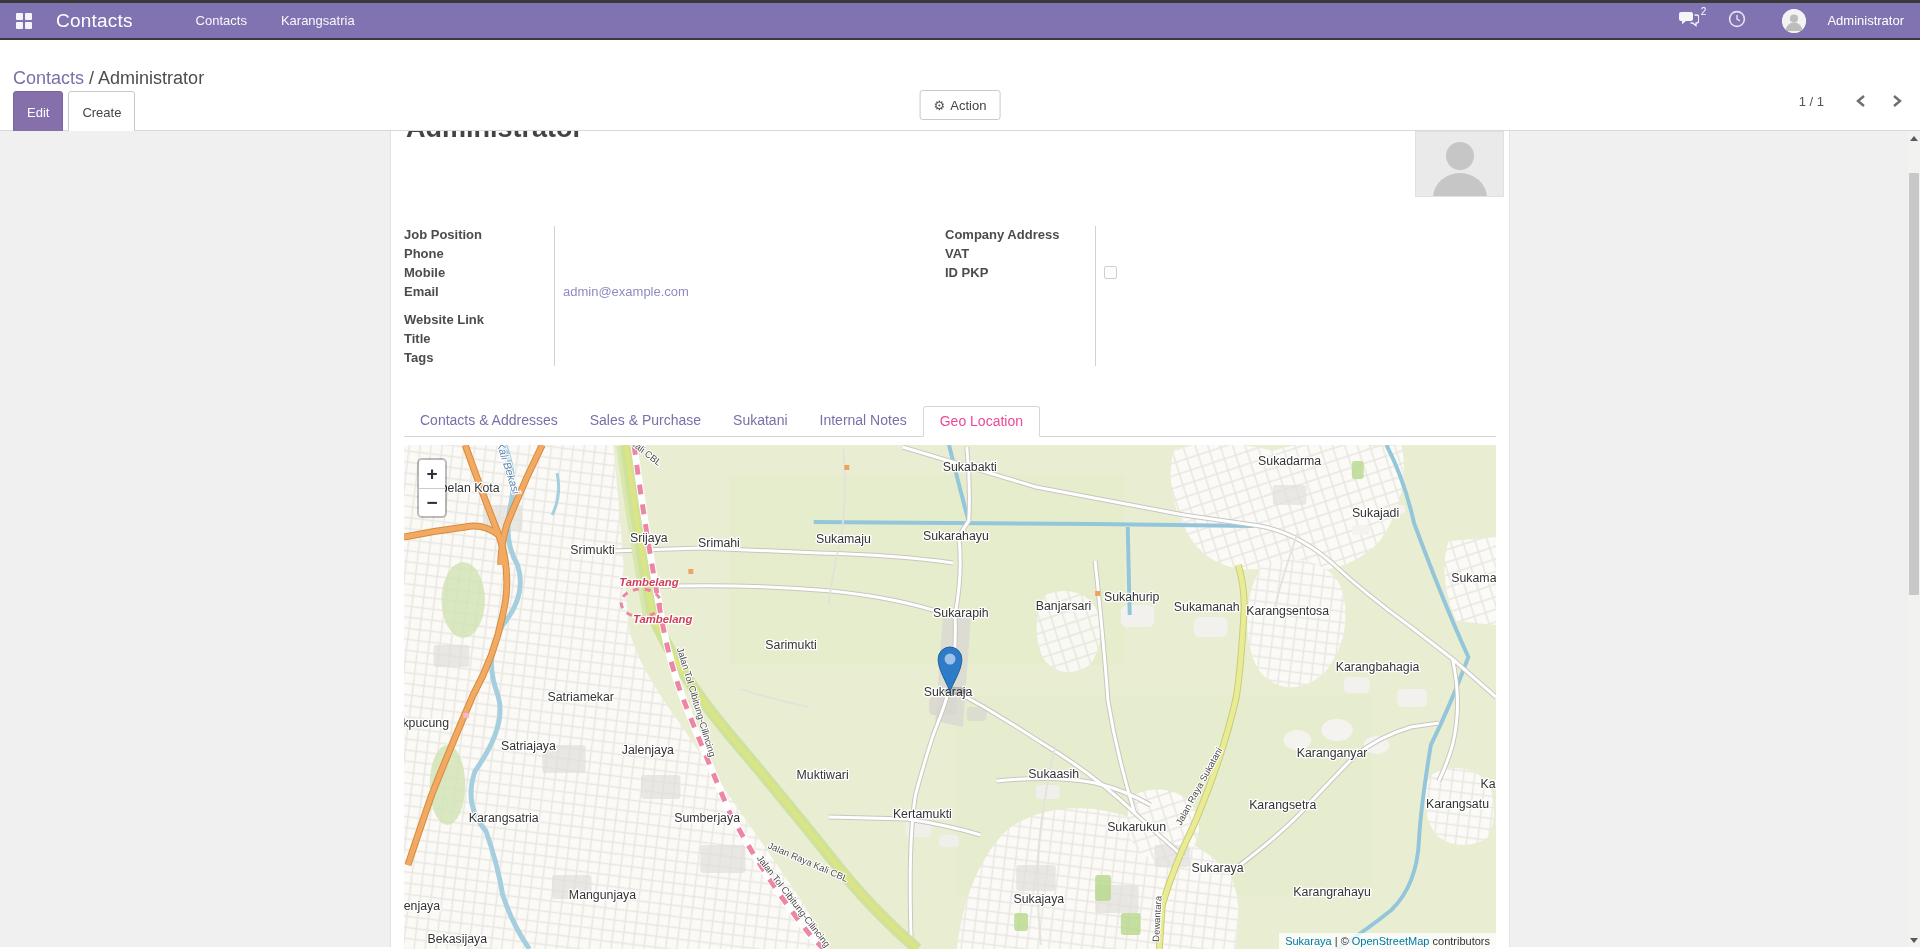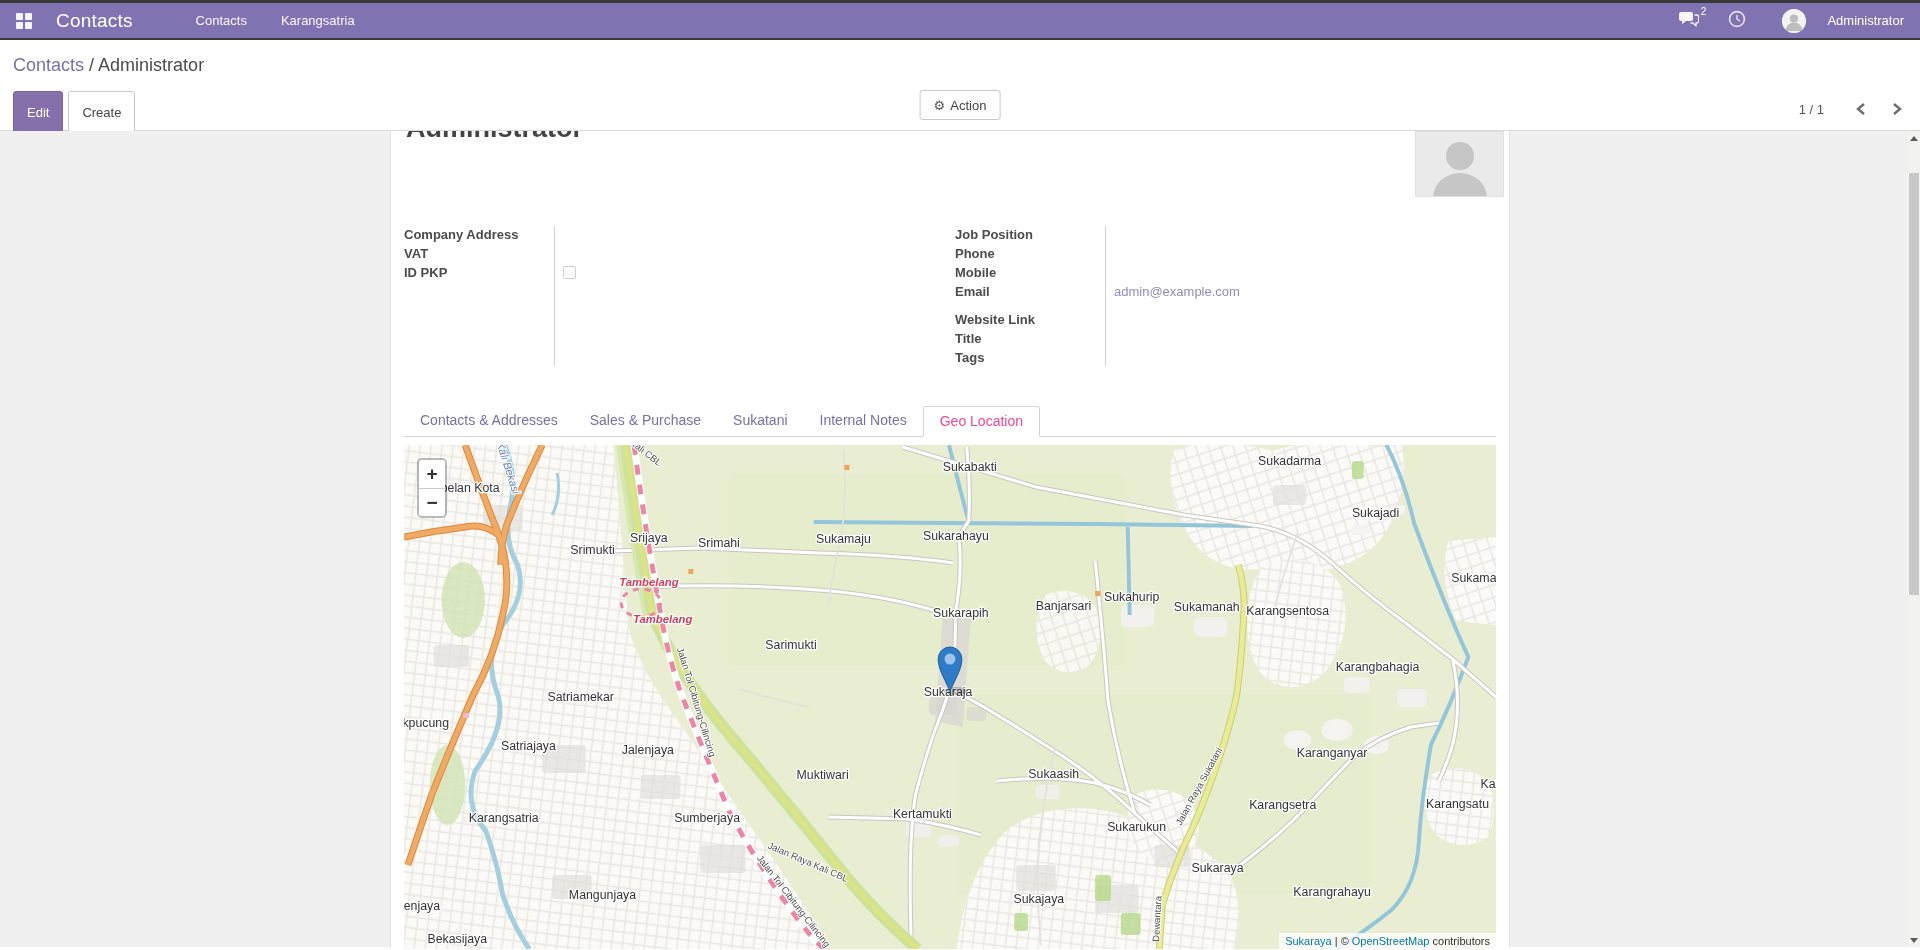--- a/index.html
+++ b/index.html
@@ -19,29 +19,29 @@
   .nav-right { margin-left:auto; display:flex; align-items:center; gap:14px; }
   .msg-wrap { position:relative; cursor:pointer; display:flex; }
   .msg-badge { font-size:10px; color:#fff; position:relative; top:-5px; left:2px; }
   .clock-wrap { cursor:pointer; display:flex; margin-left:10px; }
   .nav-avatar { width:24px; height:24px; border-radius:50%; overflow:hidden; background:#f3f3f3;
                 margin-left:22px; flex:none; }
   .nav-user { font-size:13px; margin-left:7px; cursor:pointer; }
 
   
   .control-panel { height:91px; background:#fff; border-bottom:1px solid #d9d9d9; position:relative; }
-  .breadcrumb { position:absolute; left:13px; top:15px; font-size:18px; color:#4c4c4c; }
+  .breadcrumb { position:absolute; left:13px; top:28px; font-size:18px; color:#4c4c4c; }
   .breadcrumb .bc-link { color:#7A6FA8; cursor:pointer; }
   .cp-buttons { position:absolute; left:13px; top:51px; display:flex; gap:5px; }
   .btn { font-size:13px; height:42px; padding:0 13px; border-radius:3px; border:1px solid #c9c9c9;
          background:#fff; color:#444; display:inline-flex; align-items:center; cursor:pointer; }
   .btn.primary { background:#8570AC; border-color:#7a63a0; color:#fff; }
   .btn-action { position:absolute; left:50%; transform:translateX(-50%); top:50px; height:30px; }
   .btn-action .gear { margin-right:5px; font-size:13px; color:#555; }
-  .pager { position:absolute; right:16px; top:60px; display:flex; align-items:center; gap:22px; }
+  .pager { position:absolute; right:16px; top:52px; display:flex; align-items:center; gap:22px; }
   .pager-value { font-size:13px; color:#555; margin-right:8px; }
   .pager-arrow { cursor:pointer; display:flex; padding:2px; }
 
   
   .content { position:relative; height:816px; background:#f0f0f0; }
   .sheet { position:absolute; left:390px; top:0; width:1120px; height:816px; background:#fff;
            border-left:1px solid #e2e2e2; border-right:1px solid #e2e2e2; padding:0 13px; }
   .title-clip { height:11px; overflow:hidden; }
   .title-clip h1 { font-size:27px; font-weight:700; color:#444; margin-top:-18px; margin-left:2px; }
   .profile-img { position:absolute; top:0; right:5px; width:89px; height:66px;
@@ -184,66 +184,66 @@
 
     <div class="profile-img">
       <svg viewBox="0 0 89 66" width="89" height="66">
         <rect width="89" height="66" fill="#eaeaea"></rect>
         <circle cx="44" cy="24" r="14" fill="#c6c6c6"></circle>
         <path d="M17 66 a27 25 0 0 1 54 0 z" fill="#c6c6c6"></path>
       </svg>
     </div>
 
     <div class="field-groups">
+      <div class="fgroup fgroup-right">
+        <div class="vline"></div>
+        <div class="frow">
+          <div class="flabel">Job Position</div>
+          <div class="fvalue"></div>
+        </div>
+        <div class="frow">
+          <div class="flabel">Phone</div>
+          <div class="fvalue"></div>
+        </div>
+        <div class="frow">
+          <div class="flabel">Mobile</div>
+          <div class="fvalue"></div>
+        </div>
+        <div class="frow">
+          <div class="flabel">Email</div>
+          <div class="fvalue link">admin@example.com</div>
+        </div>
+        <div class="fspacer"></div>
+        <div class="frow">
+          <div class="flabel">Website Link</div>
+          <div class="fvalue"></div>
+        </div>
+        <div class="frow">
+          <div class="flabel">Title</div>
+          <div class="fvalue"></div>
+        </div>
+        <div class="frow">
+          <div class="flabel">Tags</div>
+          <div class="fvalue"></div>
+        </div>
+      </div>
+
       <div class="fgroup fgroup-left">
         <div class="vline"></div>
         <div class="frow">
           <div class="flabel">Company Address</div>
           <div class="fvalue"></div>
         </div>
         <div class="frow">
           <div class="flabel">VAT</div>
           <div class="fvalue"></div>
         </div>
         <div class="frow">
           <div class="flabel">ID PKP</div>
           <div class="checkbox"></div>
-        </div>
-      </div>
-
-      <div class="fgroup fgroup-right">
-        <div class="vline"></div>
-        <div class="frow">
-          <div class="flabel">Job Position</div>
-          <div class="fvalue"></div>
-        </div>
-        <div class="frow">
-          <div class="flabel">Phone</div>
-          <div class="fvalue"></div>
-        </div>
-        <div class="frow">
-          <div class="flabel">Mobile</div>
-          <div class="fvalue"></div>
-        </div>
-        <div class="frow">
-          <div class="flabel">Email</div>
-          <div class="fvalue link">admin@example.com</div>
-        </div>
-        <div class="fspacer"></div>
-        <div class="frow">
-          <div class="flabel">Website Link</div>
-          <div class="fvalue"></div>
-        </div>
-        <div class="frow">
-          <div class="flabel">Title</div>
-          <div class="fvalue"></div>
-        </div>
-        <div class="frow">
-          <div class="flabel">Tags</div>
-          <div class="fvalue"></div>
         </div>
       </div>
     </div>
 
     <div class="tabs">
       <div class="tab">Contacts &amp; Addresses</div>
       <div class="tab">Sales &amp; Purchase</div>
       <div class="tab">Sukatani</div>
       <div class="tab">Internal Notes</div>
       <div class="tab active">Geo Location</div>

